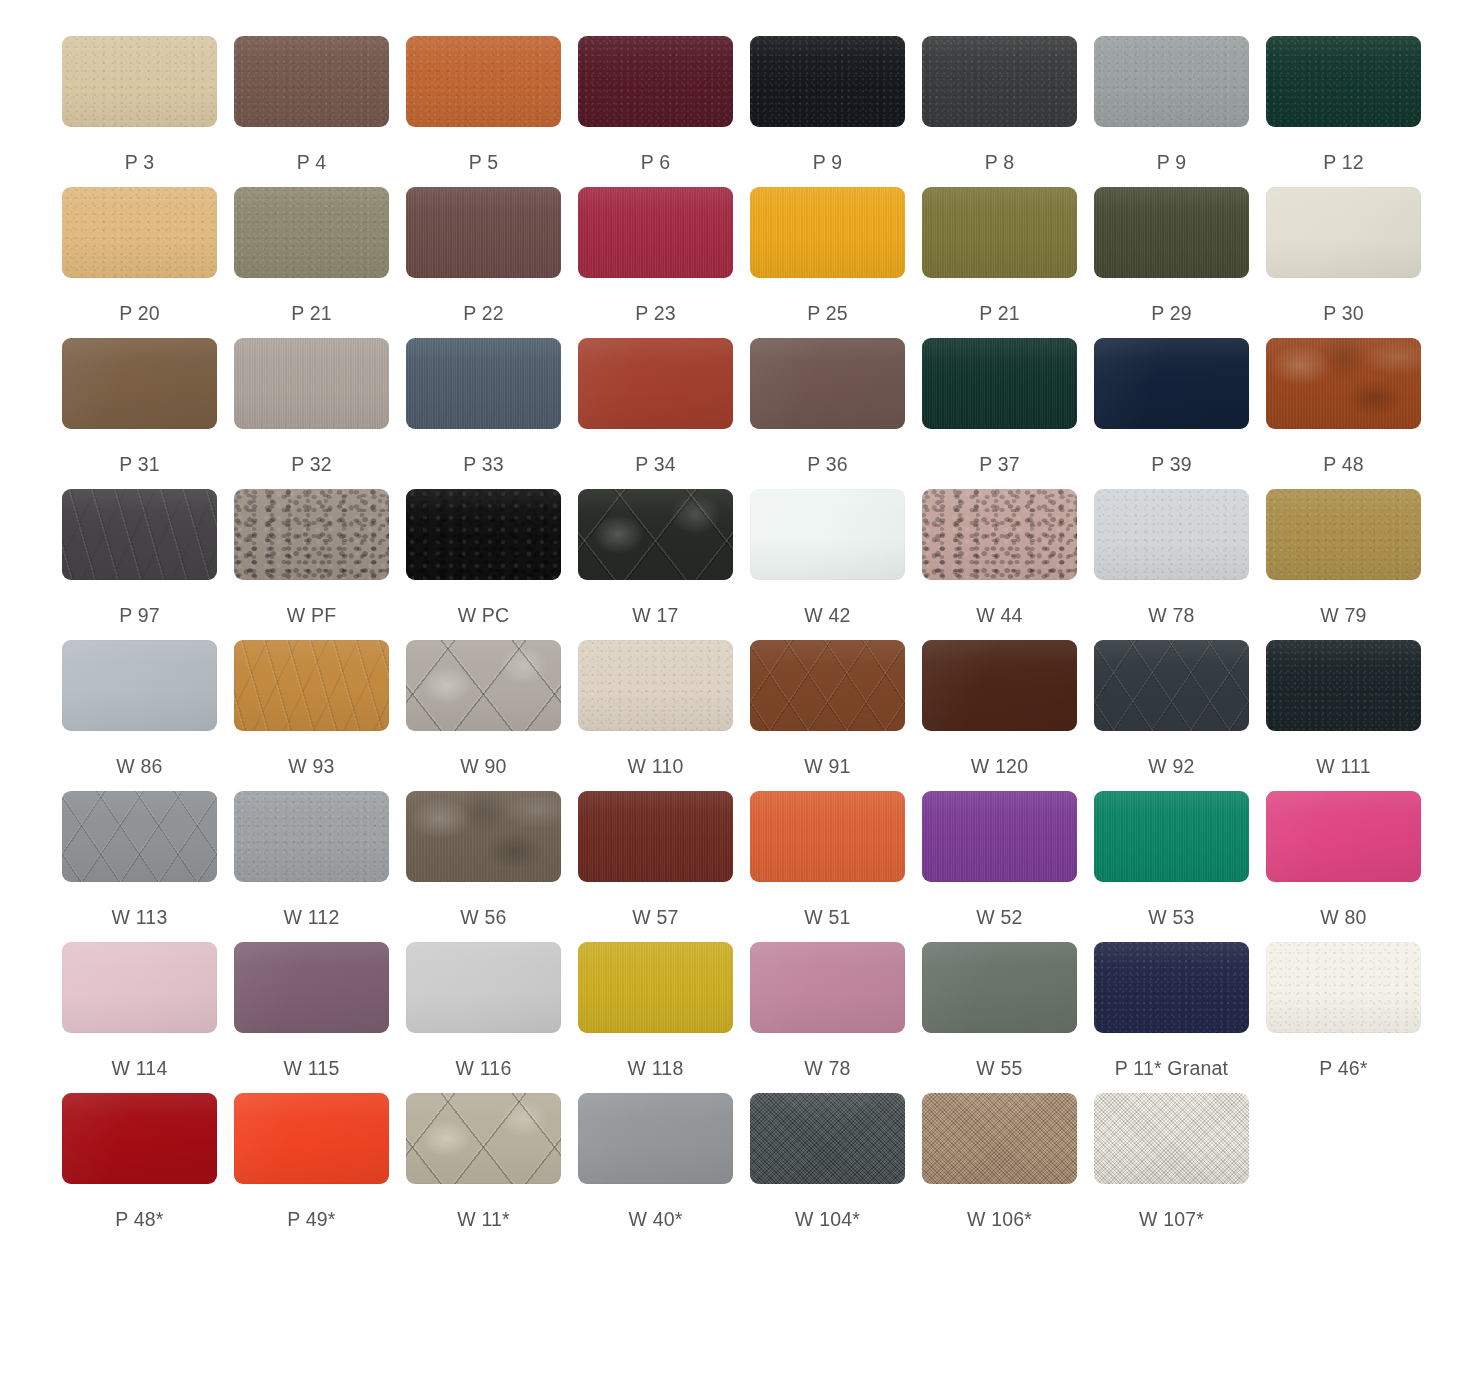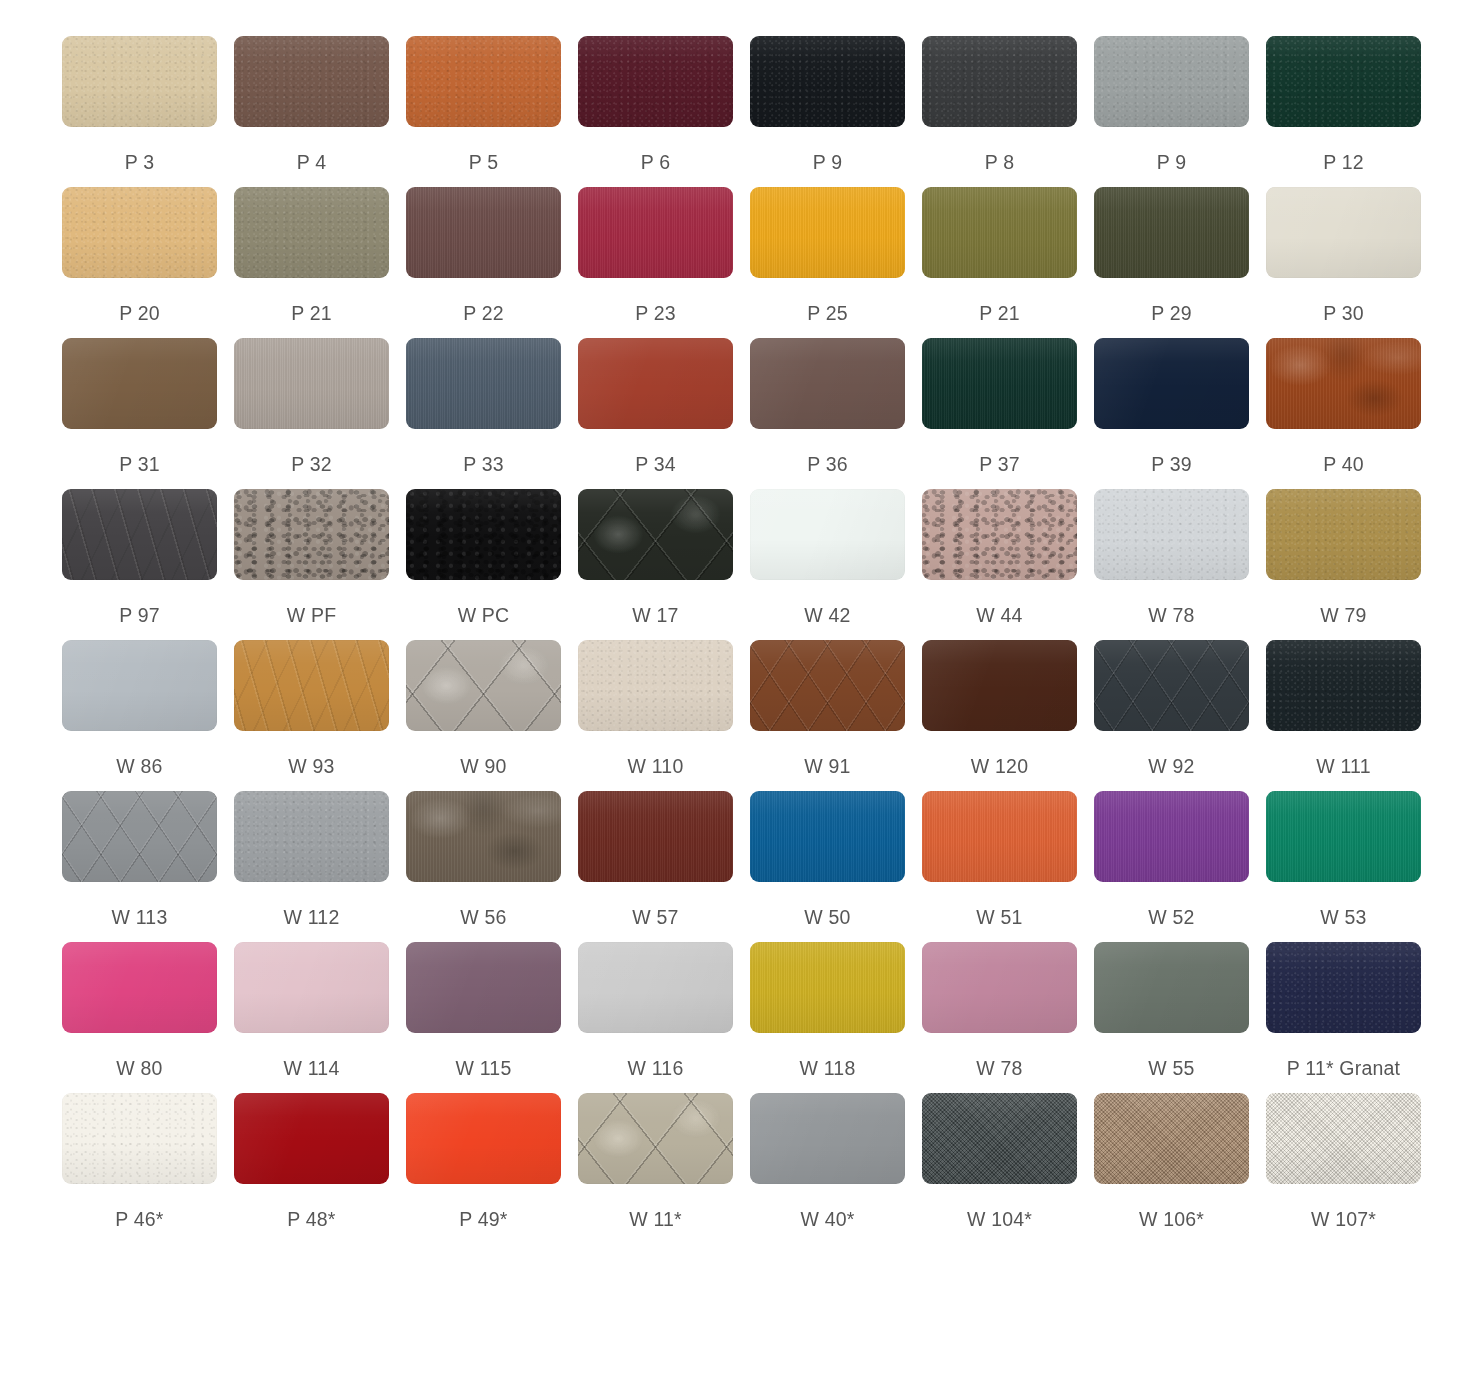--- a/index.html
+++ b/index.html
@@ -368,21 +368,21 @@
     <div class="swatch-cell">
       <div class="swatch-chip" style="background-color: rgb(18, 33, 57);">
         <div class="tex tex-smooth"></div>
       </div>
       <div class="swatch-label">P 39</div>
     </div>
     <div class="swatch-cell">
       <div class="swatch-chip" style="background-color: rgb(154, 70, 28);">
         <div class="tex tex-mottle"></div>
       </div>
-      <div class="swatch-label">P 40</div>
+      <div class="swatch-label">P 48</div>
     </div>
     <div class="swatch-cell">
       <div class="swatch-chip" style="background-color: rgb(69, 67, 70);">
         <div class="tex tex-crease"></div>
       </div>
       <div class="swatch-label">P 97</div>
     </div>
     <div class="swatch-cell">
       <div class="swatch-chip" style="background-color: rgb(156, 144, 134);">
         <div class="tex tex-pebble"></div>
@@ -491,26 +491,20 @@
       </div>
       <div class="swatch-label">W 56</div>
     </div>
     <div class="swatch-cell">
       <div class="swatch-chip" style="background-color: rgb(108, 42, 33);">
         <div class="tex tex-weave"></div>
       </div>
       <div class="swatch-label">W 57</div>
     </div>
     <div class="swatch-cell">
-      <div class="swatch-chip" style="background-color: rgb(10, 94, 150);">
-        <div class="tex tex-weave"></div>
-      </div>
-      <div class="swatch-label">W 50</div>
-    </div>
-    <div class="swatch-cell">
       <div class="swatch-chip" style="background-color: rgb(221, 98, 53);">
         <div class="tex tex-weave"></div>
       </div>
       <div class="swatch-label">W 51</div>
     </div>
     <div class="swatch-cell">
       <div class="swatch-chip" style="background-color: rgb(123, 59, 148);">
         <div class="tex tex-weave"></div>
       </div>
       <div class="swatch-label">W 52</div>

